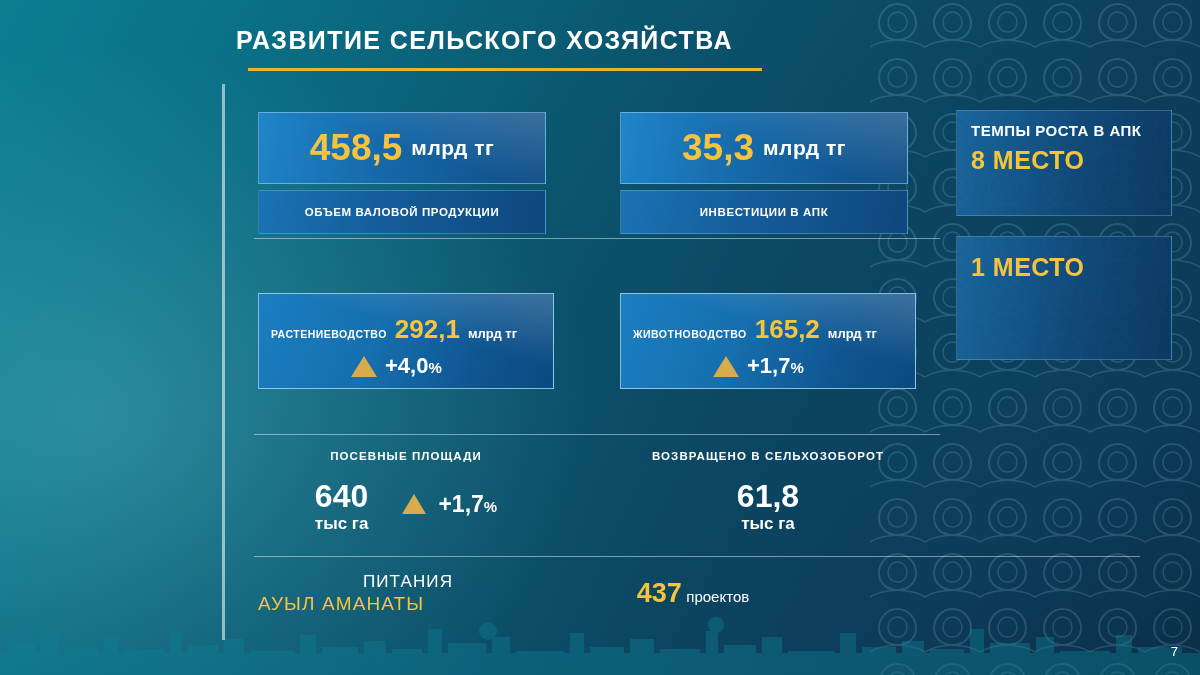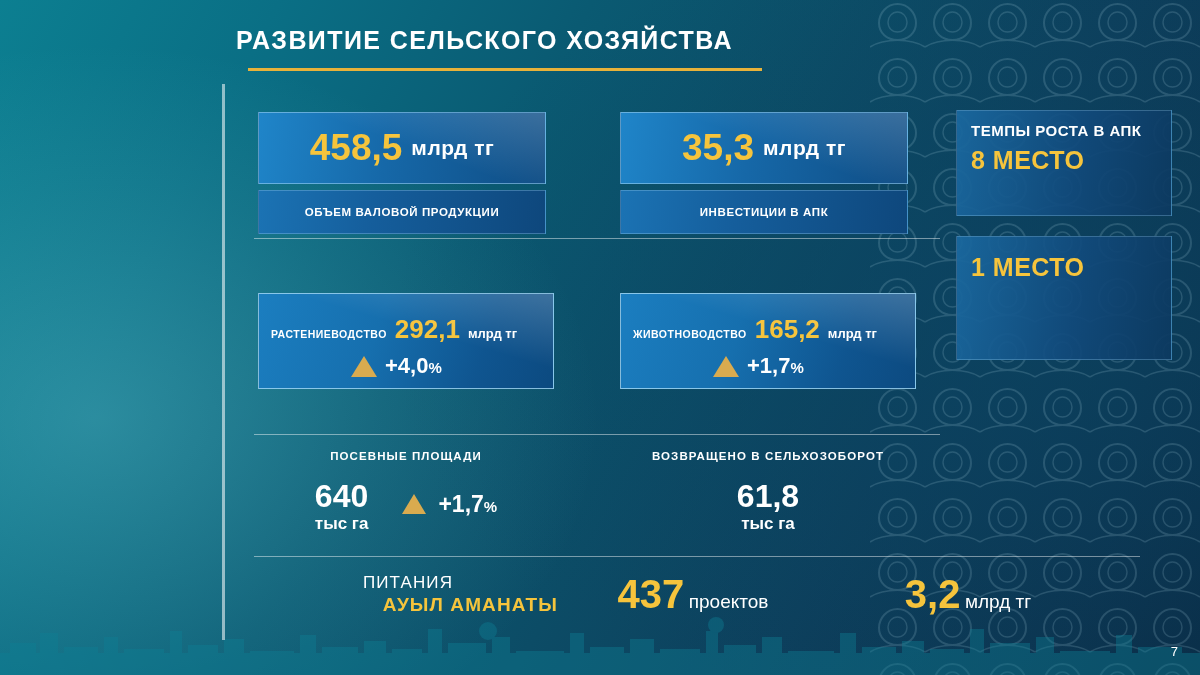--- a/index.html
+++ b/index.html
@@ -180,23 +180,23 @@
   .stat .big {
     font-size: 32px; font-weight: bold; color: #ffffff; line-height: 1.05;
   }
   .stat .sub {
     font-size: 17px; font-weight: bold; color: #ffffff;
   }
 
   
   #proj { position: absolute; }
   .proj-l1 { font-size: 17px; color: #ffffff; letter-spacing: 1.1px; text-align: center; }
-  .proj-l2 { font-size: 19px; font-weight: bold; color: #f6c43c; letter-spacing: 1.1px; text-align: right; margin-top: 1px; }
-  .proj-num { font-size: 40px; font-weight: bold; color: #f6c43c; }
-  .proj-unit { font-size: 19px; color: #ffffff; }
+  .proj-l2 { font-size: 19px; font-weight: normal; color: #f6c43c; letter-spacing: 1.1px; text-align: left; margin-top: 1px; }
+  .proj-num { font-size: 27px; font-weight: bold; color: #f6c43c; }
+  .proj-unit { font-size: 15px; color: #ffffff; }
 
   #pageno {
     position: absolute;
     right: 22px; bottom: 16px;
     font-size: 13px; color: #ffffff;
   }
 </style>
 </head>
 <body>
 
@@ -341,21 +341,17 @@
 
   <div id="proj" style="left:258px; top:572px; width:886px; display:flex; align-items:center;">
     <div style="width:300px;">
       <div class="proj-l1">ПИТАНИЯ</div>
       <div class="proj-l2">АУЫЛ АМАНАТЫ</div>
     </div>
     <div style="width:270px; text-align:center;">
       <span class="proj-num">437</span>
       <span class="proj-unit">проектов</span>
     </div>
-    <div style="width:280px; text-align:center;">
-      <span class="proj-num">3,2</span>
-      <span class="proj-unit">млрд тг</span>
-    </div>
   </div>
 
   <div id="pageno">7</div>
 
 </div>
 
 </body></html>

